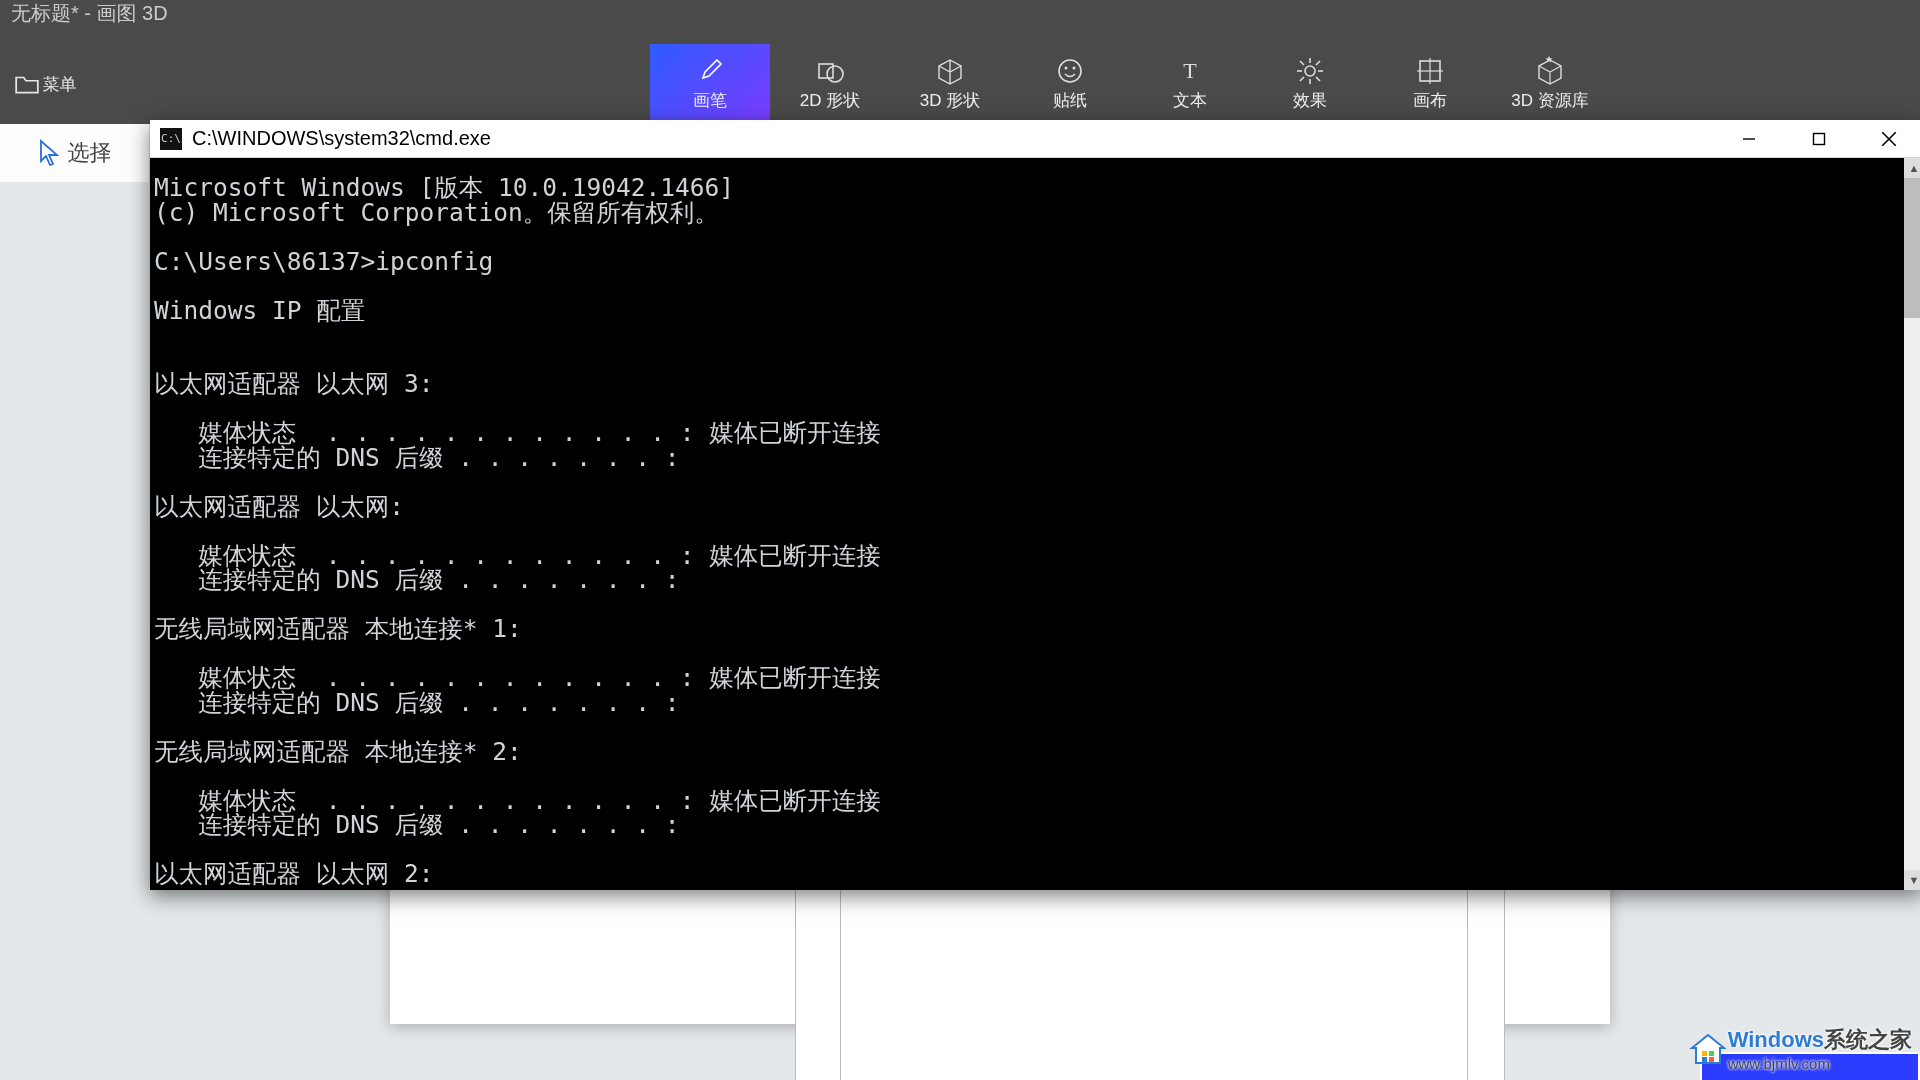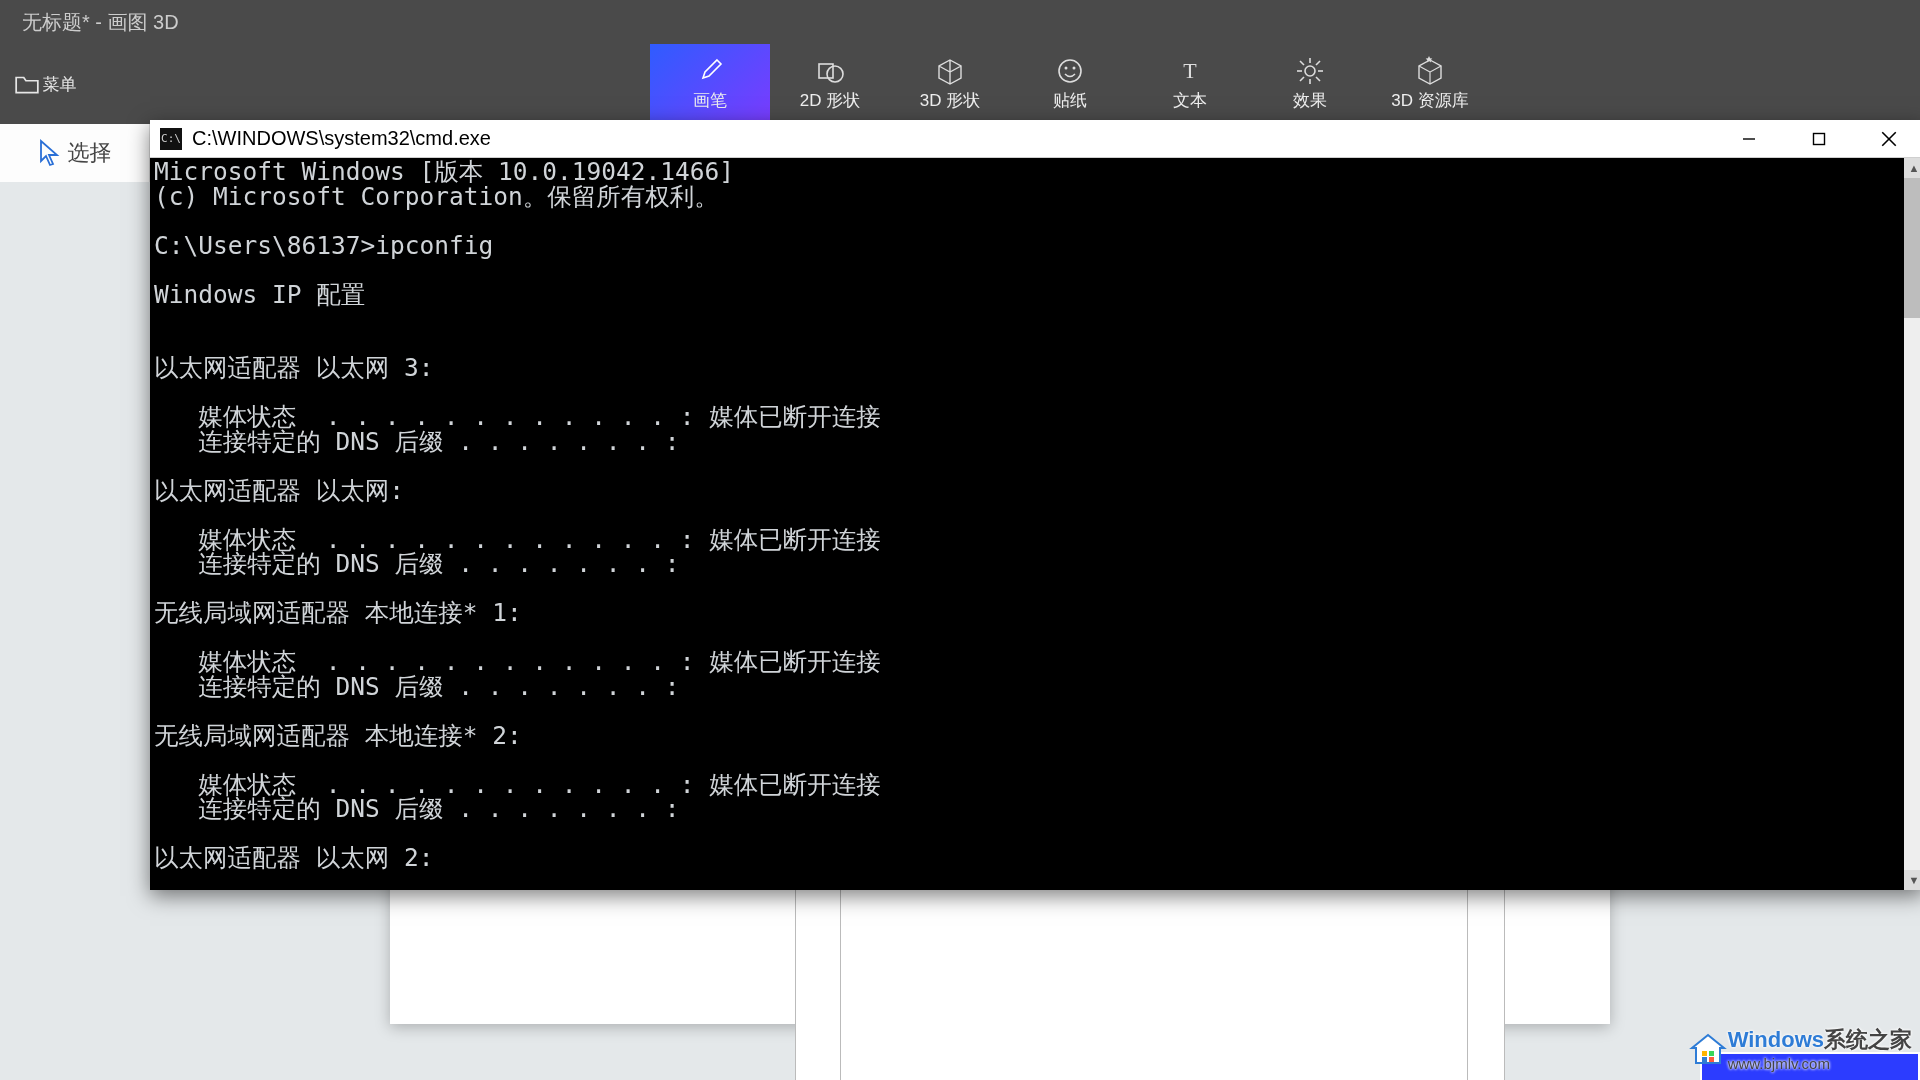--- a/index.html
+++ b/index.html
@@ -1,20 +1,20 @@
 <!DOCTYPE html>
 <html><head>
 <meta charset="utf-8">
 <style>
   * { margin: 0; padding: 0; box-sizing: border-box; }
   html, body { width: 1920px; height: 1080px; overflow: hidden; font-family: "Segoe UI", "Microsoft YaHei", sans-serif; }
   body { background: #4a4a4a; position: relative; }
 
   
-  .paint-titlebar { height: 44px; background: #4a4a4a; color: #ccc; display: flex; align-items: center; padding-left: 22px; font-size: 20px; }
+  .paint-titlebar { height: 44px; background: #4a4a4a; color: #ccc; display: flex; padding-left: 11px; font-size: 20px; }
   
   .paint-ribbon { height: 80px; background: #4a4a4a; display: flex; align-items: stretch; }
   .menu-btn { width: 90px; display:flex; flex-direction:row; align-items:center; justify-content:center; color:#e6e6e6; font-size:17px; gap:3px; }
   .menu-btn svg { width:26px; height:22px; }
   .ribbon-tools { margin-left: 560px; display: flex; }
   .ribbon-tool { width: 120px; display:flex; flex-direction:column; align-items:center; justify-content:center; color:#eee; font-size:17px; gap:3px; }
   .ribbon-tool.active { background: linear-gradient(135deg,#2f5cff,#7a3cff); }
   .ribbon-tool svg { width:30px; height:30px; }
 
   
@@ -42,21 +42,21 @@
   
   .cmd-window { position:absolute; top:120px; left:150px; width:1774px; height:770px; background:#000; box-shadow:0 6px 20px rgba(0,0,0,.5); }
   .cmd-titlebar { height:38px; background:#fff; display:flex; align-items:center; border-bottom:1px solid #cfcfcf; }
   .cmd-icon { width:22px; height:22px; background:#111; margin:0 10px 0 10px; display:flex; align-items:center; justify-content:center; color:#ccc; font-size:11px; font-family:Consolas,monospace; }
   .cmd-title { flex:1; font-size:20px; color:#000; }
   .winctl { width:70px; height:100%; display:flex; align-items:center; justify-content:center; }
   .winctl svg { width:16px; height:16px; }
   .winctl.close svg { width:18px; height:18px; }
 
   .cmd-body { position:absolute; top:38px; left:0; right:20px; bottom:0; background:#000; padding:2px 4px; }
-  .cmd-body pre { color:#d0d4d8; font-family:"NSimSun","SimSun",Consolas,monospace; font-size:24.5px; line-height:24.5px; white-space:pre; }
+  .cmd-body pre { color:#d0d4d8; font-family:"NSimSun","SimSun",Consolas,monospace; font-size:24.5px; line-height:24.5px; white-space:pre;margin-top:16px; }
   .cmd-scroll { position:absolute; top:38px; right:0; width:20px; bottom:0; background:#eee; }
   .cmd-scroll .arrow { width:20px; height:20px; background:#ddd; display:flex; align-items:center; justify-content:center; font-size:11px; color:#555; }
   .cmd-scroll .arrow.down { position:absolute; bottom:0; }
   .cmd-scroll .thumb { position:absolute; top:20px; width:20px; height:140px; background:#bdbdbd; }
 </style>
 </head>
 <body>
 
 <div class="paint-titlebar">
   <span>无标题* - 画图 3D</span>
@@ -115,20 +115,28 @@
             <line x1="5" y1="5" x2="9" y2="9"></line>
             <line x1="21" y1="21" x2="25" y2="25"></line>
             <line x1="25" y1="5" x2="21" y2="9"></line>
             <line x1="9" y1="21" x2="5" y2="25"></line>
           </g>
         </svg>
         <span>效果</span>
       </div>
       <div class="ribbon-tool">
         <svg viewBox="0 0 30 30">
+          <rect x="5" y="5" width="20" height="20" fill="none" stroke="#ddd" stroke-width="1.6"></rect>
+          <line x1="15" y1="2" x2="15" y2="28" stroke="#ddd" stroke-width="1.2"></line>
+          <line x1="2" y1="15" x2="28" y2="15" stroke="#ddd" stroke-width="1.2"></line>
+        </svg>
+        <span>画布</span>
+      </div>
+      <div class="ribbon-tool">
+        <svg viewBox="0 0 30 30">
           <path d="M15 4l11 6v12l-11 6-11-6V10z" fill="none" stroke="#ddd" stroke-width="1.4"></path>
           <path d="M15 28V16l11-6M15 16L4 10" fill="none" stroke="#ddd" stroke-width="1.2"></path>
           <path d="M20 2l2 4 4 .5-3 3 .8 4L20 11l-3.8 2.5.8-4-3-3 4-.5z" fill="#ddd" transform="translate(3,-1) scale(.55)"></path>
         </svg>
         <span>3D 资源库</span>
       </div>
     </div>
 </div>
 
 <div class="paint-subbar">

